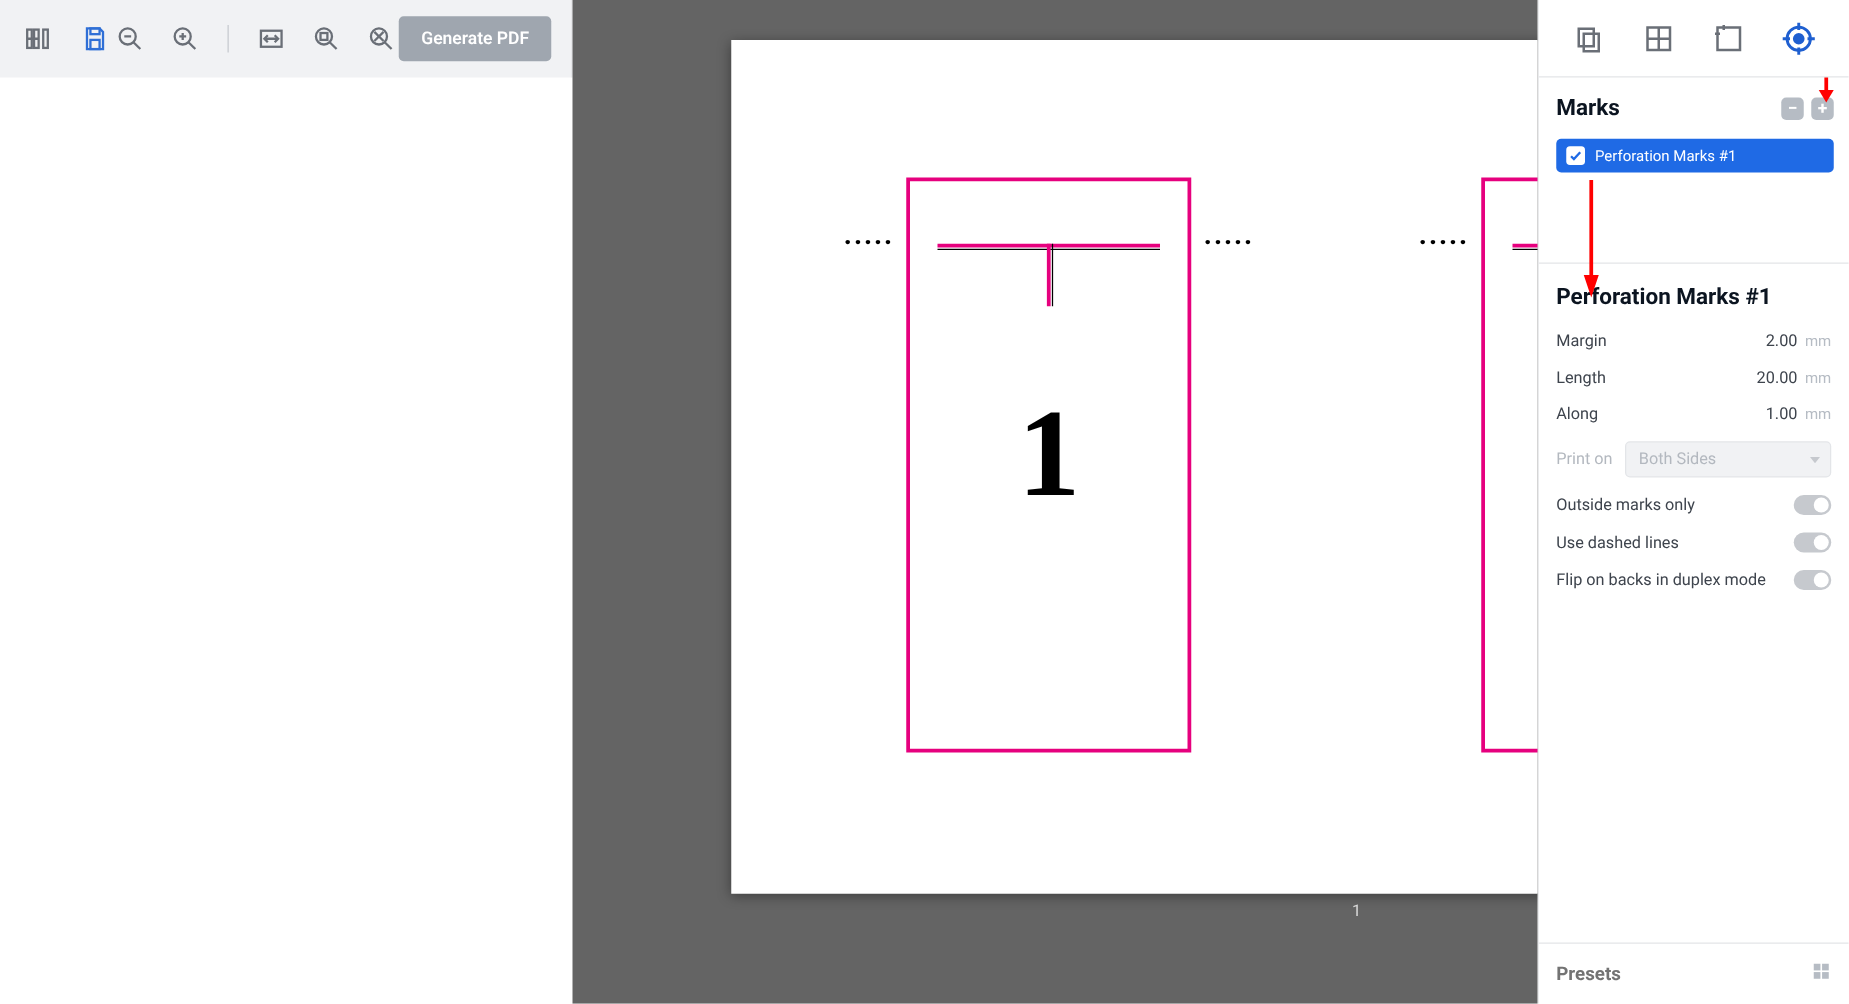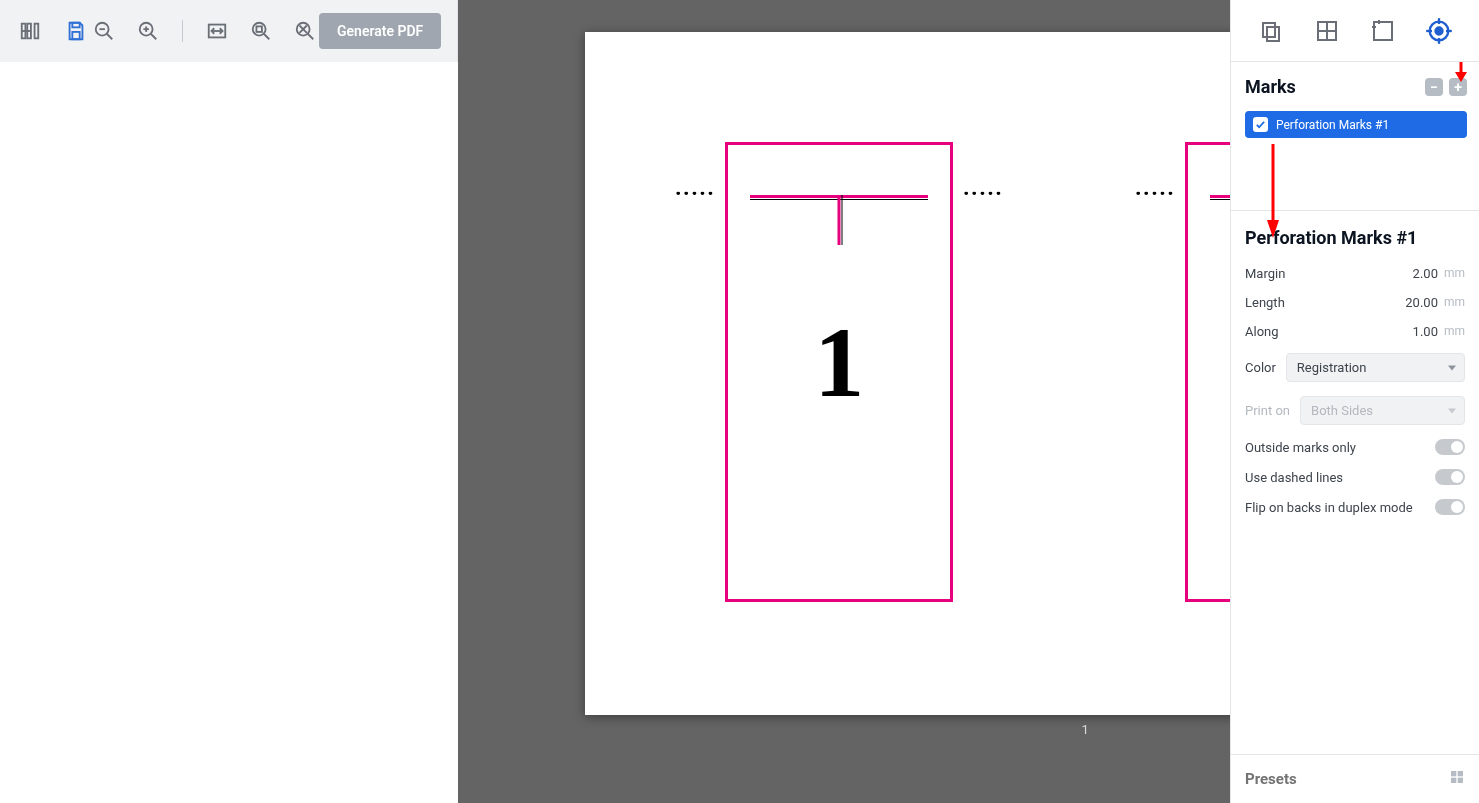--- a/index.html
+++ b/index.html
@@ -273,24 +273,20 @@
       </div>
 
       <div class="row">
         <span class="lbl">Along</span>
         <div class="val">
           <span class="num-val">1.00</span>
           <span class="unit">mm</span>
         </div>
       </div>
 
-      <div class="row">
-        <span class="lbl">Color</span>
-        <div class="select">Registration</div>
-      </div>
 
       <div class="row disabled">
         <span class="lbl">Print on</span>
         <div class="select disabled">Both Sides</div>
       </div>
 
       <div class="row">
         <span class="lbl">Outside marks only</span>
         <div class="toggle"></div>
       </div>

